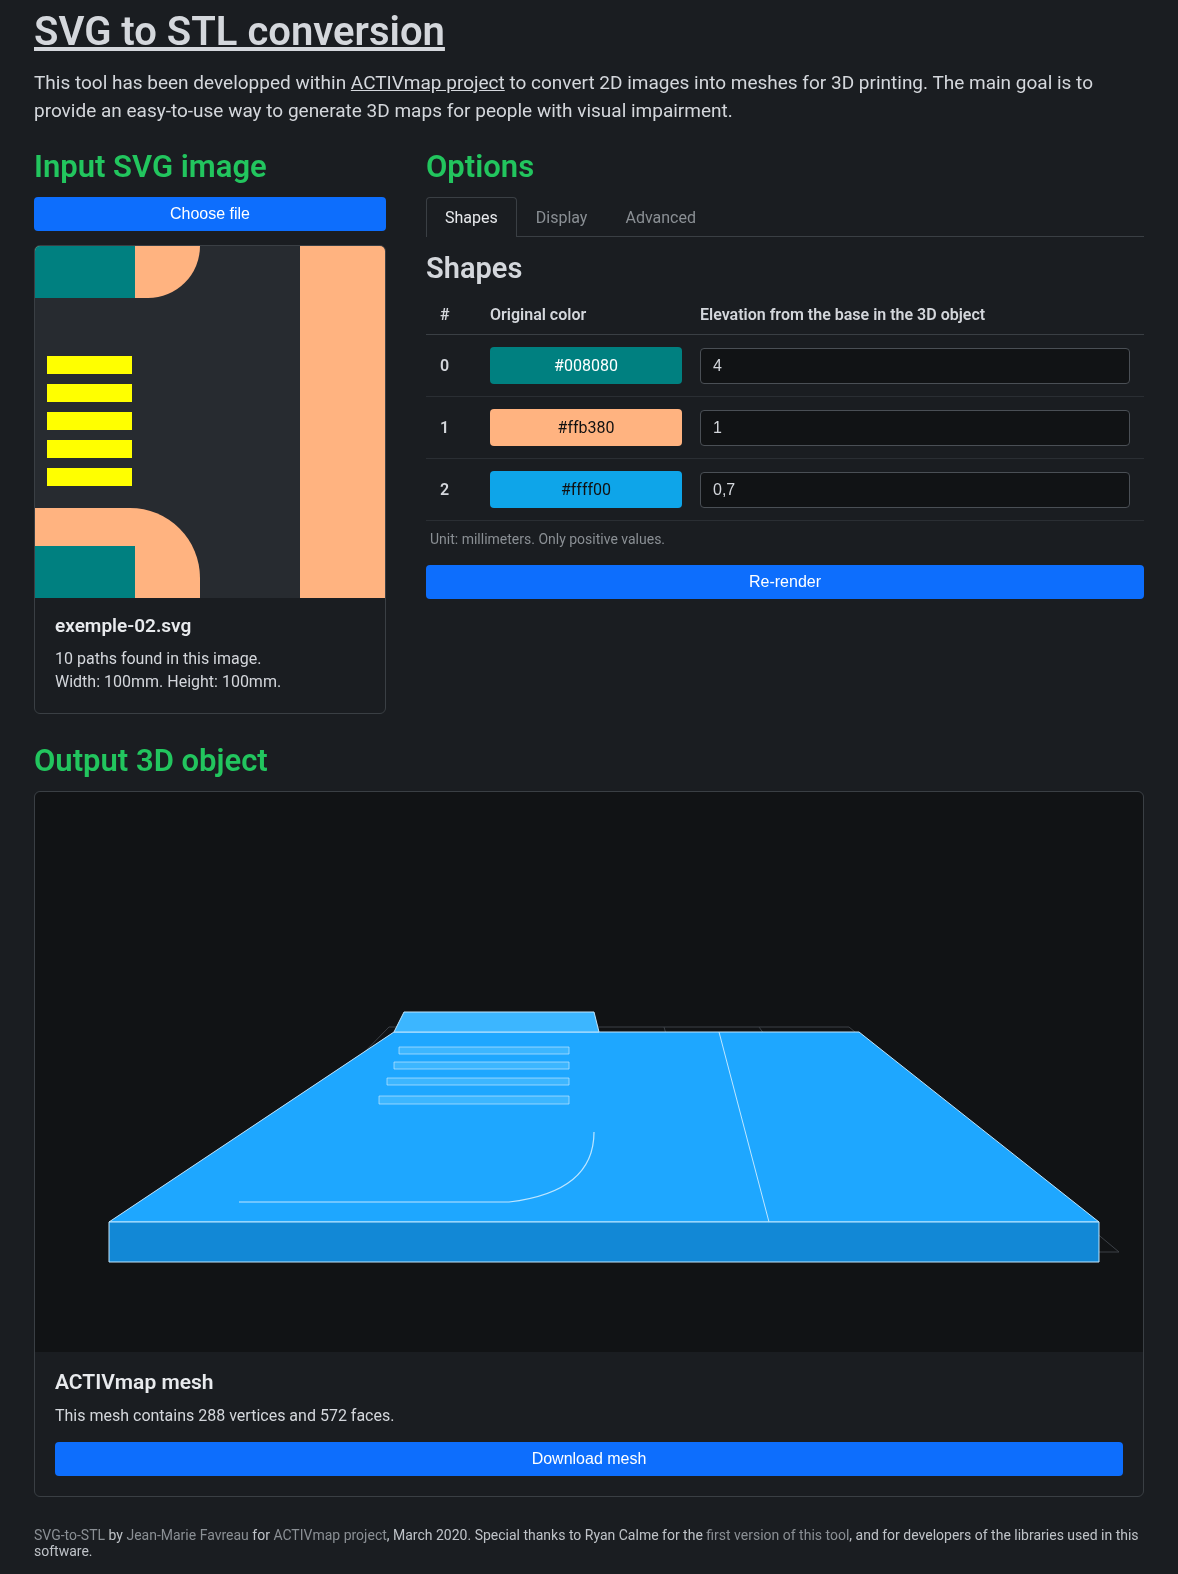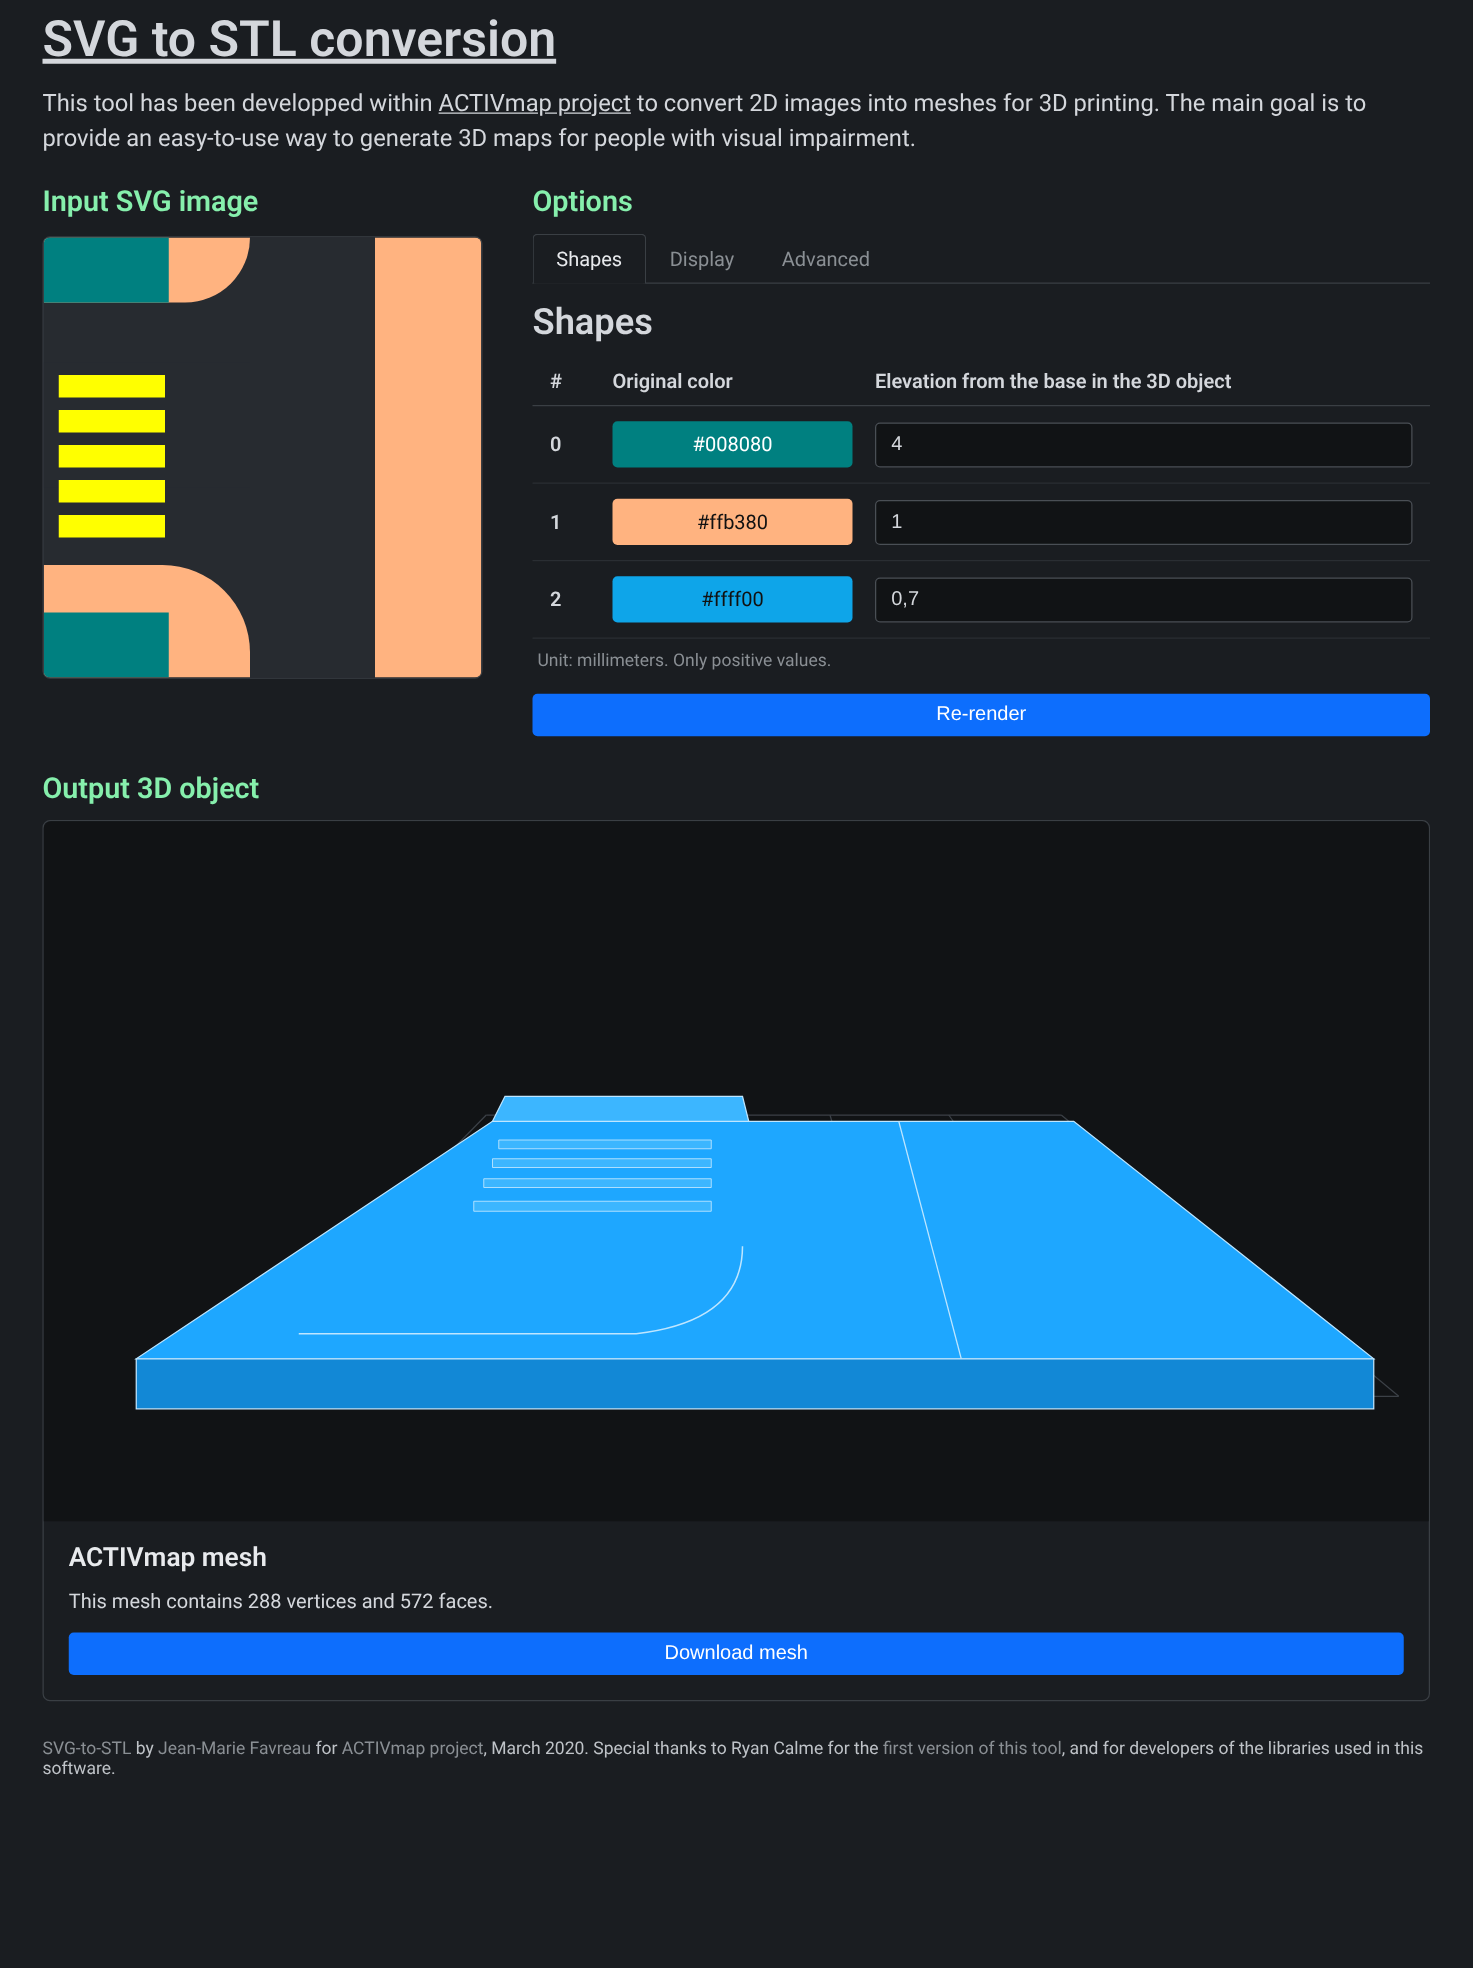--- a/index.html
+++ b/index.html
@@ -4,21 +4,21 @@
 <style>
   * { box-sizing: border-box; margin: 0; padding: 0; }
   body {
     background: #1a1d21;
     color: #d4d7dc;
     font-family: -apple-system, BlinkMacSystemFont, "Segoe UI", Roboto, "Helvetica Neue", Arial, sans-serif;
     font-size: 16px;
     padding: 0 34px 20px 34px;
   }
   h1 { font-size: 40px; font-weight: 600; color: #d4d7dc; margin-top: 8px; margin-bottom: 14px; text-decoration: underline; }
-  h2 { font-size: 23px; font-weight: 600; color: #86efac; margin-bottom: 12px; }
+  h2 { font-size: 31px; font-weight: 600; color: #22c55e; margin-bottom: 12px; }
   h3 { font-size: 29px; font-weight: 600; color: #d4d7dc; margin: 14px 0 10px 0; }
   p.lead { font-size: 19px; line-height: 1.45; margin-bottom: 24px; color: #d4d7dc; }
   a.link { color: #d4d7dc; text-decoration: underline; }
   .two-col { display: flex; gap: 40px; align-items: flex-start; }
   .colA { width: 352px; flex: 0 0 352px; }
   .colB { flex: 1; }
   .btn {
     display: block; width: 100%; text-align: center;
     padding: 8px 0; border-radius: 4px; border: none;
     font-size: 16px; color: #fff; cursor: pointer;
@@ -77,39 +77,45 @@
 
 <h1>SVG to STL conversion</h1>
 
 <p class="lead">
   <span>This tool has been developped within </span><a class="link" href="#">ACTIVmap project</a><span> to convert 2D images into meshes for 3D printing. The main goal is to provide an easy-to-use way to generate 3D maps for people with visual impairment.</span>
 </p>
 
 <div class="two-col">
   <div class="colA">
     <h2>Input SVG image</h2>
+    <button class="btn btn-primary">Choose file</button>
 
     <div class="card">
       <div class="svg-preview">
 
         <div class="sh" style="left:0;top:0;width:100px;height:52px;background:#008080;"></div>
         <div class="sh" style="left:0;top:100px;width:165px;height:100px;background:#272b30;"></div>
         <div class="sh" style="left:0;top:0;width:165px;height:52px;background:#ffb380;border-bottom-right-radius:60px;"></div>
         <div class="sh" style="left:0;top:0;width:100px;height:52px;background:#008080;"></div>
 
         <div class="sh" style="left:12px;top:110px;width:85px;height:18px;background:#ffff00;"></div>
         <div class="sh" style="left:12px;top:138px;width:85px;height:18px;background:#ffff00;"></div>
         <div class="sh" style="left:12px;top:166px;width:85px;height:18px;background:#ffff00;"></div>
         <div class="sh" style="left:12px;top:194px;width:85px;height:18px;background:#ffff00;"></div>
         <div class="sh" style="left:12px;top:222px;width:85px;height:18px;background:#ffff00;"></div>
 
         <div class="sh" style="left:0;bottom:0;width:165px;height:90px;background:#ffb380;border-top-right-radius:70px;"></div>
         <div class="sh" style="left:0;bottom:0;width:100px;height:52px;background:#008080;"></div>
 
         <div class="sh" style="right:0;top:0;width:85px;height:100%;background:#ffb380;"></div>
+      </div>
+      <div class="card-body">
+        <h4>exemple-02.svg</h4>
+        <p>10 paths found in this image.</p>
+        <p>Width: 100mm. Height: 100mm.</p>
       </div>
     </div>
   </div>
 
   <div class="colB">
     <h2>Options</h2>
 
     <div class="tabs">
       <div class="tab active">Shapes</div>
       <div class="tab">Display</div>

